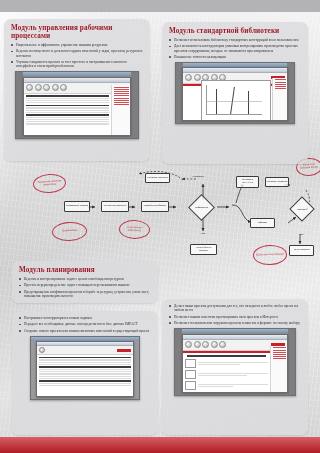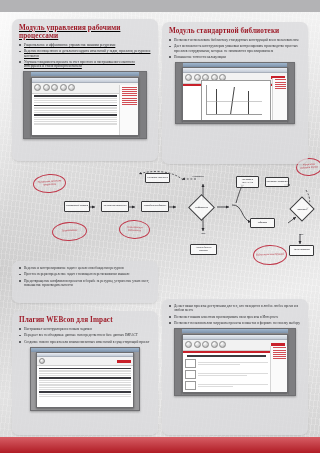--- a/index.html
+++ b/index.html
@@ -174,21 +174,21 @@
   <div class="lbl" style="left:194px;top:72px;width:18px;">Нет</div>
   <div class="lbl" style="left:292px;top:73px;width:18px;">Нет</div>
 
   <div class="circ" style="left:33px;top:14px;width:33px;height:19px;">Управление рабочими процессами</div>
   <div class="circ" style="left:52px;top:62px;width:35px;height:19px;transform:rotate(-3deg);">Планирование</div>
   <div class="circ" style="left:119px;top:60px;width:31px;height:19px;transform:rotate(2deg);">Стандартная библиотека</div>
   <div class="circ" style="left:253px;top:85px;width:34px;height:20px;transform:rotate(-2deg);">Библиотека конструкций</div>
   <div class="circ" style="left:296px;top:-2px;width:26px;height:18px;">Управление изделием Impact</div>
 </div>
 
-<div class="panel" style="left:12px;top:19px;width:146px;height:142px;text-decoration:underline;">
+<div class="panel" style="left:4px;top:19px;width:146px;height:142px;">
   <h2>Модуль управления рабочими процессами</h2>
   <ul>
     <li>Рациональное и эффективное управление вашими ресурсами</li>
     <li>Ведение полноценного и детального аудита изменений у задач, проектов, ресурсов и контактов</li>
     <li>Улучшает видимость проекта за счет простого и настраиваемого оконного интерфейса и стиля приборной панели</li>
   </ul>
   <div class="shot-wrap">
     <div class="shot" style="width:122px;height:66px;">
       <div class="title"></div>
       <div class="grayL"></div>
@@ -271,29 +271,29 @@
             <div class="sl"></div>
           <div class="sl"></div>
             <div class="sl"></div>
         </div>
       </div>
     </div>
   </div>
 </div>
 
 <div class="panel" style="left:12px;top:261px;width:146px;height:42px;">
+  <h2>Модуль планирования</h2>
   <ul>
     <li>Ведение и контролирование задач с целью освобождения ресурсов</li>
     <li>Простое перераспределение задач с помощью перетаскивания мышью</li>
     <li>Предотвращение конфликтов проектов в борьбе за ресурсы, устранение узких мест, повышение производительности</li>
   </ul>
 </div>
 
 <div class="panel" style="left:12px;top:311px;width:146px;height:124px;">
-  <h2>Плагин WEBcon для Impact</h2>
   <ul>
     <li>Настраивает конструкторам и новым задачам</li>
     <li>Передает все необходимые данные непосредственно в базе данных IMPACT</li>
     <li>Создание нового проекта или взаимосвязанных изменений в существующий проект</li>
   </ul>
   <div class="shot-wrap">
     <div class="shot" style="width:108px;height:62px;background:#9a9a9c;">
       <div class="title"></div>
       <div class="win" style="left:5px;top:4px;right:5px;bottom:2px;">
         <div class="wtitle"></div>

